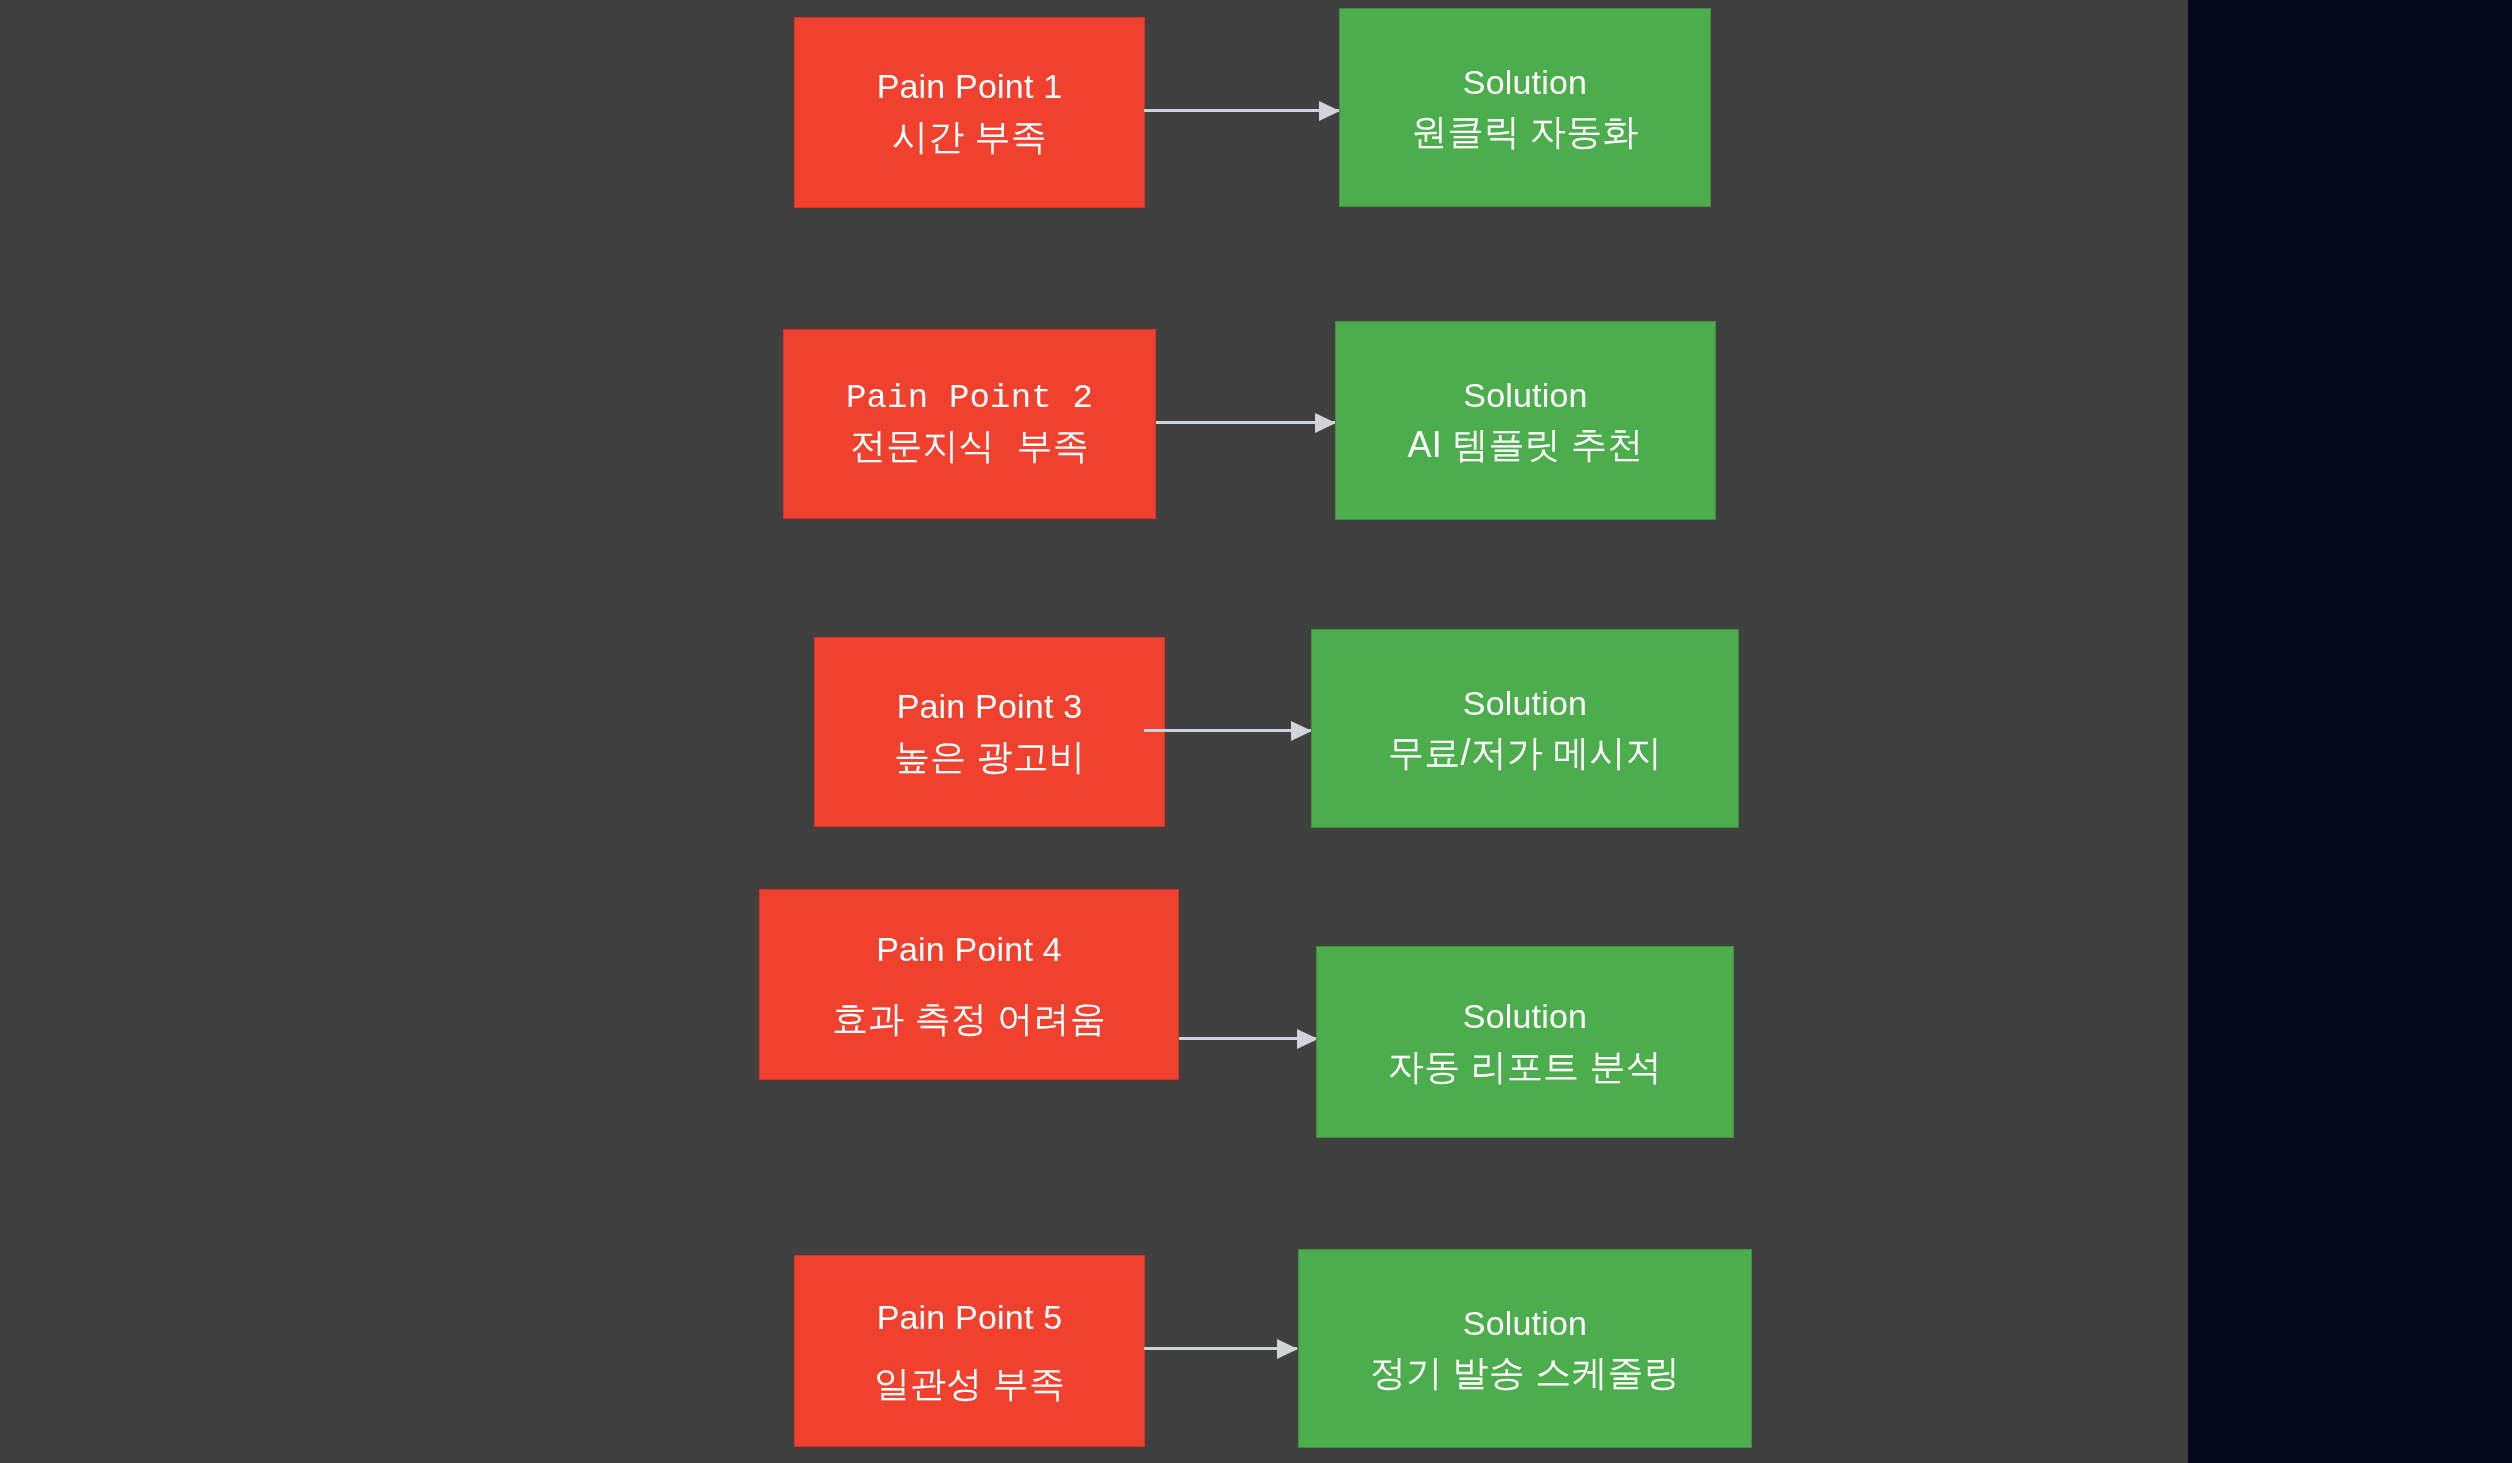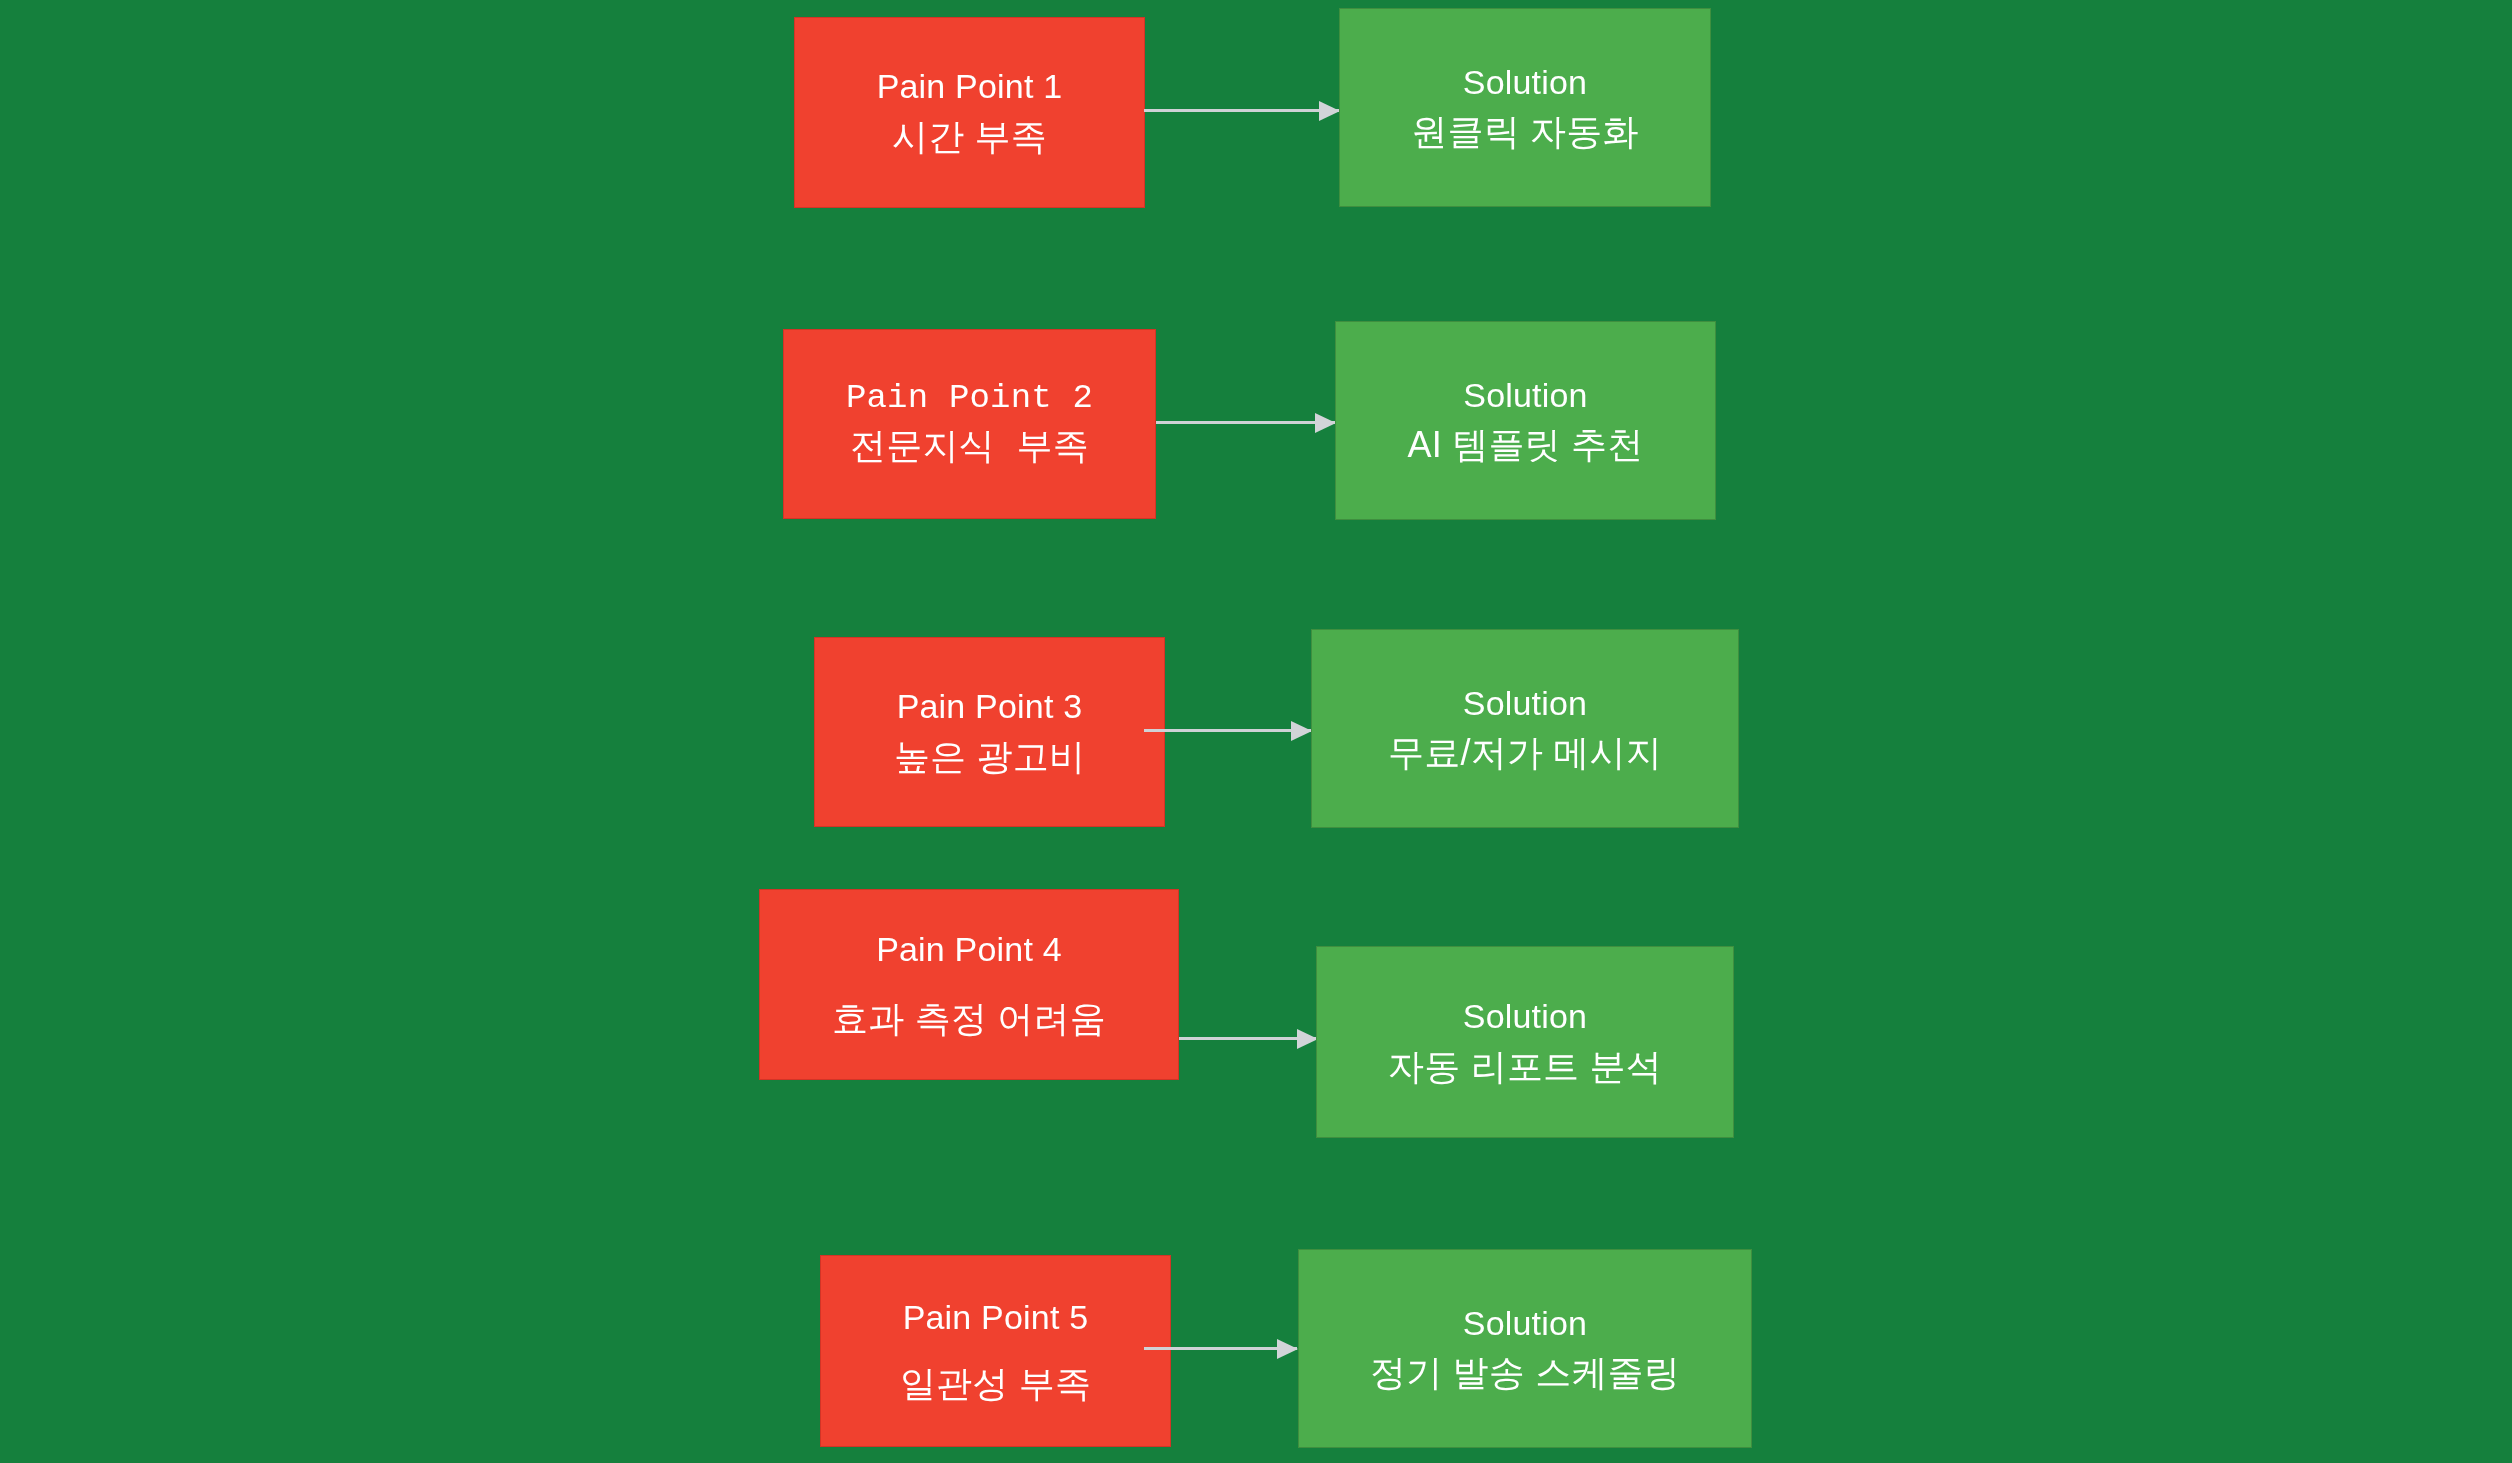--- a/index.html
+++ b/index.html
@@ -3,23 +3,23 @@
 <meta charset="utf-8">
 <title>Pain Point / Solution Flow Diagram</title>
 <style>
   html, body {
     margin: 0;
     padding: 0;
     background: #030a1a;
   }
   #canvas {
     position: relative;
-    width: 2512px;
+    width: 2188px;
     height: 1464px;
-    background: #15803d;
+    background: #404040;
     overflow: hidden;
     font-family: "Liberation Sans", "DejaVu Sans", sans-serif;
   }
   .row {
     position: absolute;
     left: 0;
     width: 2512px;
   }
   .node {
     position: absolute;
@@ -133,21 +133,21 @@
       <span class="shaft"></span>
       <span class="head"></span>
     </div>
     <div class="node solution" style="left:1316px; top:946px; width:418px; height:192px;">
       <span class="line1">Solution</span>
       <span class="line2">자동 리포트 분석</span>
     </div>
   </div>
 
   <div class="row" style="top:0;">
-    <div class="node pain" style="left:820px; top:1255px; width:351px; height:192px;gap:16px;">
+    <div class="node pain" style="left:794px; top:1255px; width:351px; height:192px;gap:16px;">
       <span class="line1">Pain Point 5</span>
       <span class="line2">일관성 부족</span>
     </div>
     <div class="edge" style="left:1144px; top:1347px; width:153px;">
       <span class="shaft"></span>
       <span class="head"></span>
     </div>
     <div class="node solution" style="left:1298px; top:1249px; width:454px; height:199px;">
       <span class="line1">Solution</span>
       <span class="line2">정기 발송 스케줄링</span>

